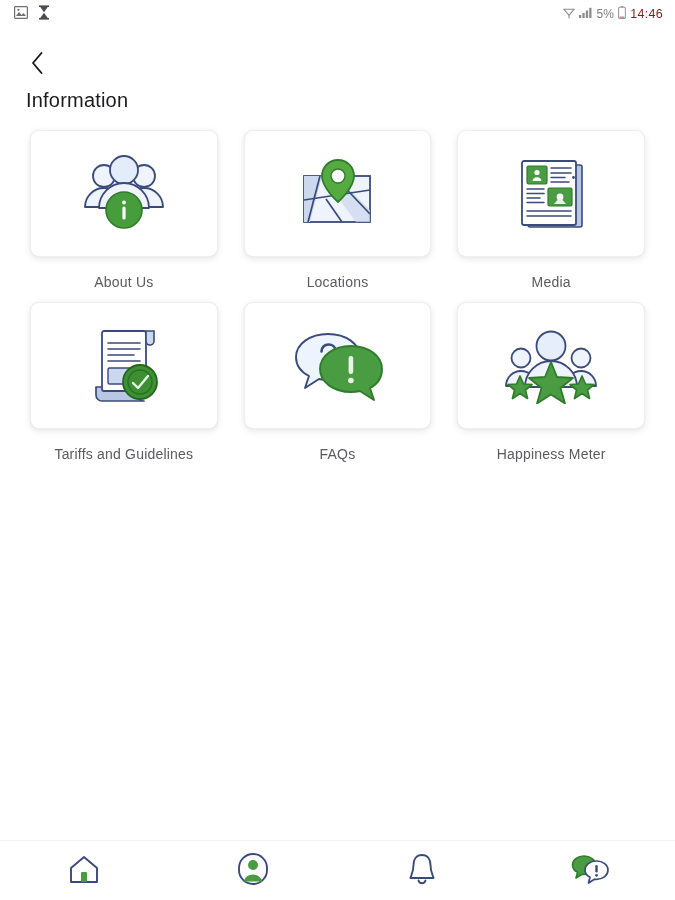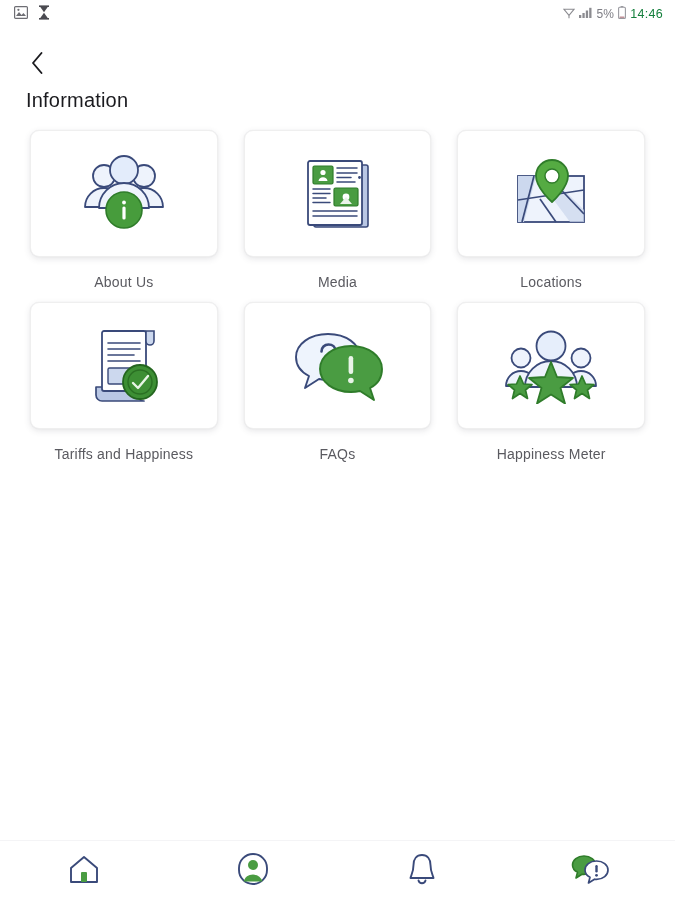--- a/index.html
+++ b/index.html
@@ -24,21 +24,21 @@
   .status-left { display: flex; align-items: center; gap: 10px; }
   .status-right {
     display: flex;
     align-items: center;
     gap: 4px;
     color: #8b8b90;
     font-size: 12px;
     letter-spacing: .2px;
   }
   .status-right .pct { font-size: 12px; color: #7d7d84; }
-  .status-right .clock { font-size: 12.5px; color: #15803d; letter-spacing: .3px; text-align: center; }
+  .status-right .clock { font-size: 12.5px; color: #7f1d1d; letter-spacing: .3px; text-align: center; }
   .sicon { display: block; }
 
   
   .header { padding: 22px 16px 0 26px; }
   .back-btn {
     width: 30px; height: 30px;
     display: flex; align-items: center; justify-content: center;
     cursor: pointer; margin-left: -4px;
   }
   .page-title {
@@ -176,20 +176,41 @@
             <circle cx="44" cy="18" r="14" fill="#e3ecfb"></circle>
             <path d="M19 56 a25 25 0 0 1 50 0 z" fill="#eef3fc"></path>
           </g>
           <circle cx="44" cy="58" r="18" fill="#479c3c" stroke="#2f7c2a" stroke-width="1.6"></circle>
           <circle cx="44" cy="50.5" r="1.9" fill="#ffffff"></circle>
           <rect x="42.4" y="54.5" width="3.2" height="13" rx="1.5" fill="#ffffff"></rect>
         </svg>
       </span>
     </div>
     <div class="tile-label">About Us</div>
+  </div>
+
+  <div class="tile">
+    <div class="card">
+      <span>
+        <svg width="86" height="80" viewBox="0 0 86 80">
+          <rect x="10" y="22" width="66" height="46" fill="#eef3fc" stroke="#3a4a7a" stroke-width="1.8"></rect>
+          <path d="M10 22 L28 22 L16 68 L10 68 Z" fill="#ccd8ee"></path>
+          <path d="M28 22 L42 22 L76 56 L76 68 L62 68 Z" fill="#ccd8ee" opacity=".75"></path>
+          <g stroke="#3a4a7a" stroke-width="1.7" fill="none" stroke-linejoin="round">
+            <path d="M26 22 L14 68"></path>
+            <path d="M40 22 L76 60"></path>
+            <path d="M10 46 L76 36"></path>
+            <path d="M32 45 L48 68"></path>
+          </g>
+          <path d="M44 6 c-9 0-16 7-16 16 0 12 16 26 16 26 s16-14 16-26 c0-9-7-16-16-16z" fill="#55ab42" stroke="#2f7c2a" stroke-width="1.8" stroke-linejoin="round"></path>
+          <circle cx="44" cy="22" r="7" fill="#ffffff" stroke="#2f7c2a" stroke-width="1.4"></circle>
+        </svg>
+      </span>
+    </div>
+    <div class="tile-label">Locations</div>
   </div>
 
   <div class="tile">
     <div class="card">
       <span>
         <svg width="80" height="78" viewBox="0 0 80 78">
           <rect x="17" y="10" width="54" height="62" rx="2" fill="#b9c7e4" stroke="#3a4a7a" stroke-width="1.6"></rect>
           <rect x="11" y="6" width="54" height="64" rx="2" fill="#ffffff" stroke="#3a4a7a" stroke-width="1.8"></rect>
           <rect x="16" y="11" width="20" height="18" rx="1.5" fill="#4a9c42" stroke="#2f7c2a" stroke-width="1.2"></rect>
           <circle cx="26" cy="17.5" r="2.6" fill="#ffffff"></circle>
@@ -212,59 +233,38 @@
           <path d="M49 42 L55 49 L43 49 Z" fill="#eaf3ea"></path>
         </svg>
       </span>
     </div>
     <div class="tile-label">Media</div>
   </div>
 
   <div class="tile">
     <div class="card">
       <span>
-        <svg width="86" height="80" viewBox="0 0 86 80">
-          <rect x="10" y="22" width="66" height="46" fill="#eef3fc" stroke="#3a4a7a" stroke-width="1.8"></rect>
-          <path d="M10 22 L28 22 L16 68 L10 68 Z" fill="#ccd8ee"></path>
-          <path d="M28 22 L42 22 L76 56 L76 68 L62 68 Z" fill="#ccd8ee" opacity=".75"></path>
-          <g stroke="#3a4a7a" stroke-width="1.7" fill="none" stroke-linejoin="round">
-            <path d="M26 22 L14 68"></path>
-            <path d="M40 22 L76 60"></path>
-            <path d="M10 46 L76 36"></path>
-            <path d="M32 45 L48 68"></path>
-          </g>
-          <path d="M44 6 c-9 0-16 7-16 16 0 12 16 26 16 26 s16-14 16-26 c0-9-7-16-16-16z" fill="#55ab42" stroke="#2f7c2a" stroke-width="1.8" stroke-linejoin="round"></path>
-          <circle cx="44" cy="22" r="7" fill="#ffffff" stroke="#2f7c2a" stroke-width="1.4"></circle>
-        </svg>
-      </span>
-    </div>
-    <div class="tile-label">Locations</div>
-  </div>
-
-  <div class="tile">
-    <div class="card">
-      <span>
         <svg width="84" height="82" viewBox="0 0 84 82">
           <path d="M14 62 L14 70 a6 6 0 0 0 6 6 L62 76 a6 6 0 0 1 -6 -6 L56 62 Z" fill="#b9c7e4" stroke="#3a4a7a" stroke-width="1.7" stroke-linejoin="round"></path>
           <rect x="20" y="6" width="44" height="60" rx="2" fill="#ffffff" stroke="#3a4a7a" stroke-width="1.8"></rect>
           <path d="M64 6 L72 6 L72 16 a4 4 0 0 1 -8 0 Z" fill="#ccd8ee" stroke="#3a4a7a" stroke-width="1.6"></path>
           <g stroke="#3a4a7a" stroke-width="1.6" stroke-linecap="round">
             <line x1="26" y1="18" x2="58" y2="18"></line>
             <line x1="26" y1="24" x2="58" y2="24"></line>
             <line x1="26" y1="30" x2="52" y2="30"></line>
             <line x1="26" y1="36" x2="58" y2="36"></line>
           </g>
           <rect x="26" y="43" width="32" height="16" rx="1.5" fill="#ccd8ee" stroke="#3a4a7a" stroke-width="1.4"></rect>
           <circle cx="58" cy="57" r="17" fill="#3d8f34" stroke="#24661f" stroke-width="1.8"></circle>
           <circle cx="58" cy="57" r="12" fill="none" stroke="#2a7023" stroke-width="1.4"></circle>
           <polyline points="51,58 56,63 66,51" fill="none" stroke="#e8f5e6" stroke-width="2.4" stroke-linecap="round" stroke-linejoin="round"></polyline>
         </svg>
       </span>
     </div>
-    <div class="tile-label">Tariffs and Happiness</div>
+    <div class="tile-label">Tariffs and Guidelines</div>
   </div>
 
 
   <div class="tile">
     <div class="card">
       <span>
         <svg width="94" height="76" viewBox="0 0 94 76">
           <path d="M38 6 C20 6 6 16 6 29 C6 37 11 44 19 48 L15 60 L29 51 C32 51.7 35 52 38 52
                    C56 52 70 42 70 29 C70 16 56 6 38 6 Z" fill="#eef4fd" stroke="#3a4a7a" stroke-width="1.9" stroke-linejoin="round"></path>
           <path d="M31.5 23.5 c0-4 3-7 7-7 s7 2.6 7 6.5 c0 3.5-3 4.6-4.7 6.2 c-1.4 1.3-1.9 2.4-1.9 4.3" fill="none" stroke="#3a4a7a" stroke-width="2.6" stroke-linecap="round"></path>

